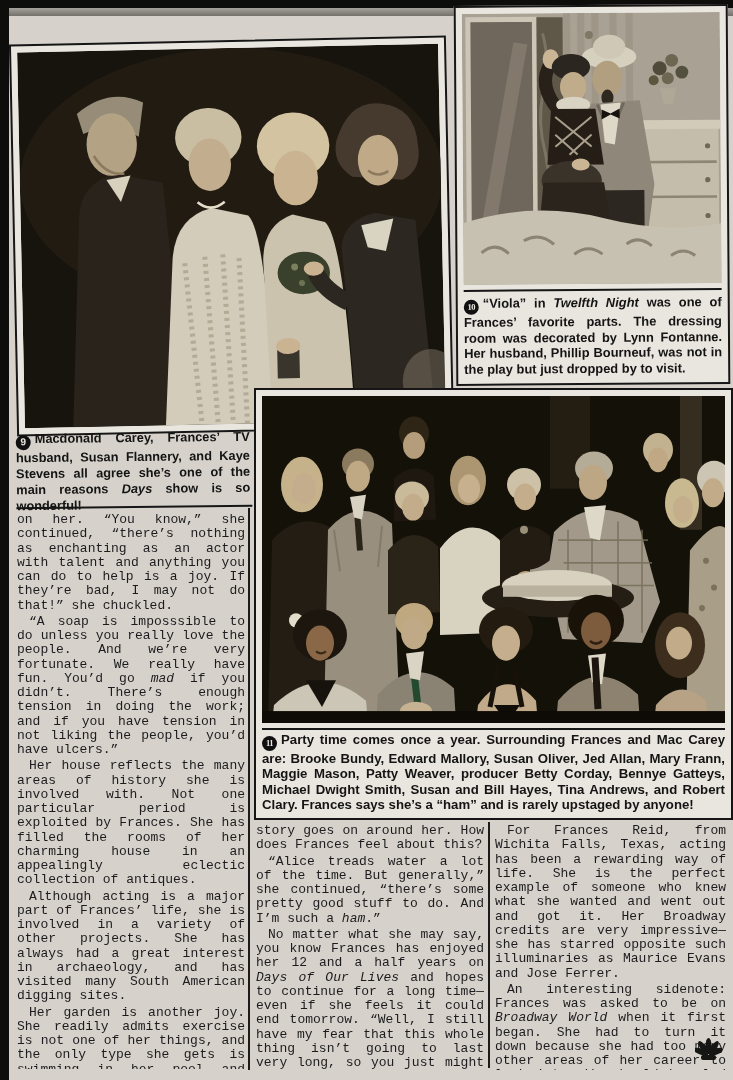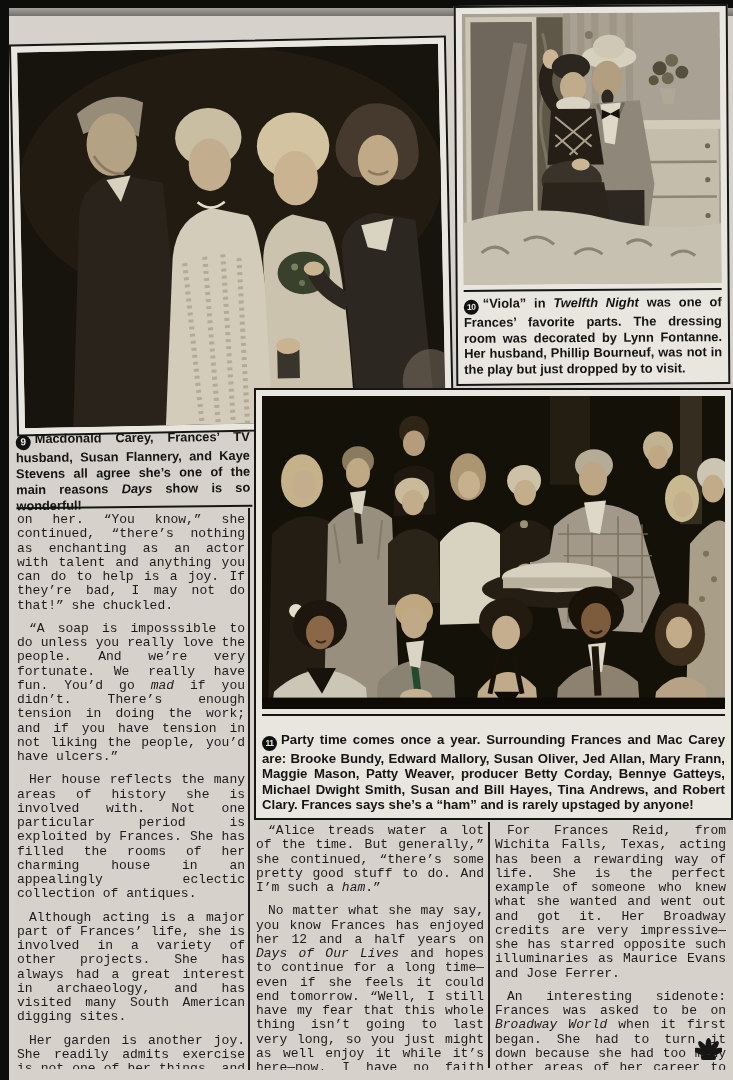--- a/index.html
+++ b/index.html
@@ -26,34 +26,34 @@
     text-align:justify;
   }
   .caption p{margin:0;}
   .caption9{
     position:absolute;left:16px;top:430px;width:236px;height:78px;
     font-size:12.8px;line-height:16px;transform:rotate(-0.6deg);
     border-bottom:2px solid #161616;padding-right:2px;box-sizing:border-box;
   }
   .cap10{flex:0 0 auto;border-top:2px solid #161616;padding-top:4px;margin-top:5px;
     font-size:12.9px;line-height:15.8px;}
-  .cap11{flex:0 0 auto;border-top:2px solid #161616;padding-top:16px;margin-top:5px;
+  .cap11{flex:0 0 auto;border-top:2px solid #161616;padding-top:2px;margin-top:5px;
     font-size:13.2px;line-height:15.2px;}
   .badge{
     display:inline-flex;align-items:center;justify-content:center;
     width:15px;height:15px;border-radius:50%;background:#101010;color:#ece9e2;
     font-size:10px;line-height:1;margin-right:4px;vertical-align:-2px;
   }
-  .badge.two{font-size:8.5px;letter-spacing:-0.5px;}
+  .badge.two{font-size:8.5px;letter-spacing:-0.5px;font-family:Liberation Serif, serif;}
   .article-col{
     position:absolute;font-size:13px;line-height:14.25px;text-align:justify;
     overflow:hidden;
   }
   .article-col p{margin:0;font-family:Liberation Mono, monospace;}
-  .article-col p + p{margin-top:9px;}
+  .article-col p + p{margin-top:2px;}
   .article-col p.ind{text-indent:12px;}
   .col-left{left:17px;top:513px;width:228px;height:556px;}
   .col-middle{left:256px;top:824px;width:228px;height:246px;}
   .col-right{left:495px;top:824px;width:231px;height:246px;}
   .colrule{position:absolute;width:1.6px;background:#1c1b19;}
   .colrule-1{left:248px;top:508px;height:562px;}
   .colrule-2{left:488px;top:822px;height:246px;}
   .endmark{position:absolute;left:695px;top:1037px;width:27px;height:23px;}
 </style>
 </head>
@@ -253,20 +253,21 @@
 
   <div class="article-col col-left">
       <p>on her. “You know,” she continued, “there’s nothing as enchanting as an actor with talent and anything you can do to help is a joy. If they’re bad, I may not do that!” she chuckled.</p>
       <p class="ind">“A soap is imposssible to do unless you really love the people. And we’re very fortunate. We really have fun. You’d go <i>mad</i> if you didn’t. There’s enough tension in doing the work; and if you have tension in not liking the people, you’d have ulcers.”</p>
       <p class="ind">Her house reflects the many areas of history she is involved with. Not one particular period is exploited by Frances. She has filled the rooms of her charming house in an appealingly eclectic collection of antiques.</p>
       <p class="ind">Although acting is a major part of Frances’ life, she is involved in a variety of other projects. She has always had a great interest in archaeology, and has visited many South American digging sites.</p>
       <p class="ind">Her garden is another joy. She readily admits exercise is not one of her things, and the only type she gets is swimming in her pool and doing the gardening. Hibiscus, geraniums, ferns, and a myriad of other plants greet you cheerily as you enter her back yard. This summer’s California drought has dried up her vegetables, much to Frances’ regret. This has not stopped the wild birds from visiting, which pleases Frances, as she enjoys watching them cavort.</p>
       <p class="ind">As in most rooms, Frances’ character, “Alice,” has had to “tread water”—kill time—while the other character’s</p>
     </div>
   <div class="article-col col-middle">
+      <p>story goes on around her. How does Frances feel about this?</p>
       <p class="ind">“Alice treads water a lot of the time. But generally,” she continued, “there’s some pretty good stuff to do. And I’m such a <i>ham</i>.”</p>
       <p class="ind">No matter what she may say, you know Frances has enjoyed her 12 and a half years on <i>Days of Our Lives</i> and hopes to continue for a long time—even if she feels it could end tomorrow. “Well, I still have my fear that this whole thing isn’t going to last very long, so you just might as well enjoy it while it’s here—now. I have no faith that anything will ever last at all on any level. We have got to take advantage of</p>
     </div>
   <div class="article-col col-right">
       <p class="ind">For Frances Reid, from Wichita Falls, Texas, acting has been a rewarding way of life. She is the perfect example of someone who knew what she wanted and went out and got it. Her Broadway credits are very impressive—she has starred opposite such illuminaries as Maurice Evans and Jose Ferrer.</p>
       <p class="ind">An interesting sidenote: Frances was asked to be on <i>Broadway World</i> when it first began. She had to turn it down because she had too many other areas of her career to look into. We should be glad she did. Otherwise, we wouldn’t have had her portrayal of the “All-American mother” for the past 12 years.</p>
     </div>
 
   <svg class="endmark" viewBox="0 0 27 23">
     <g fill="#161614">

